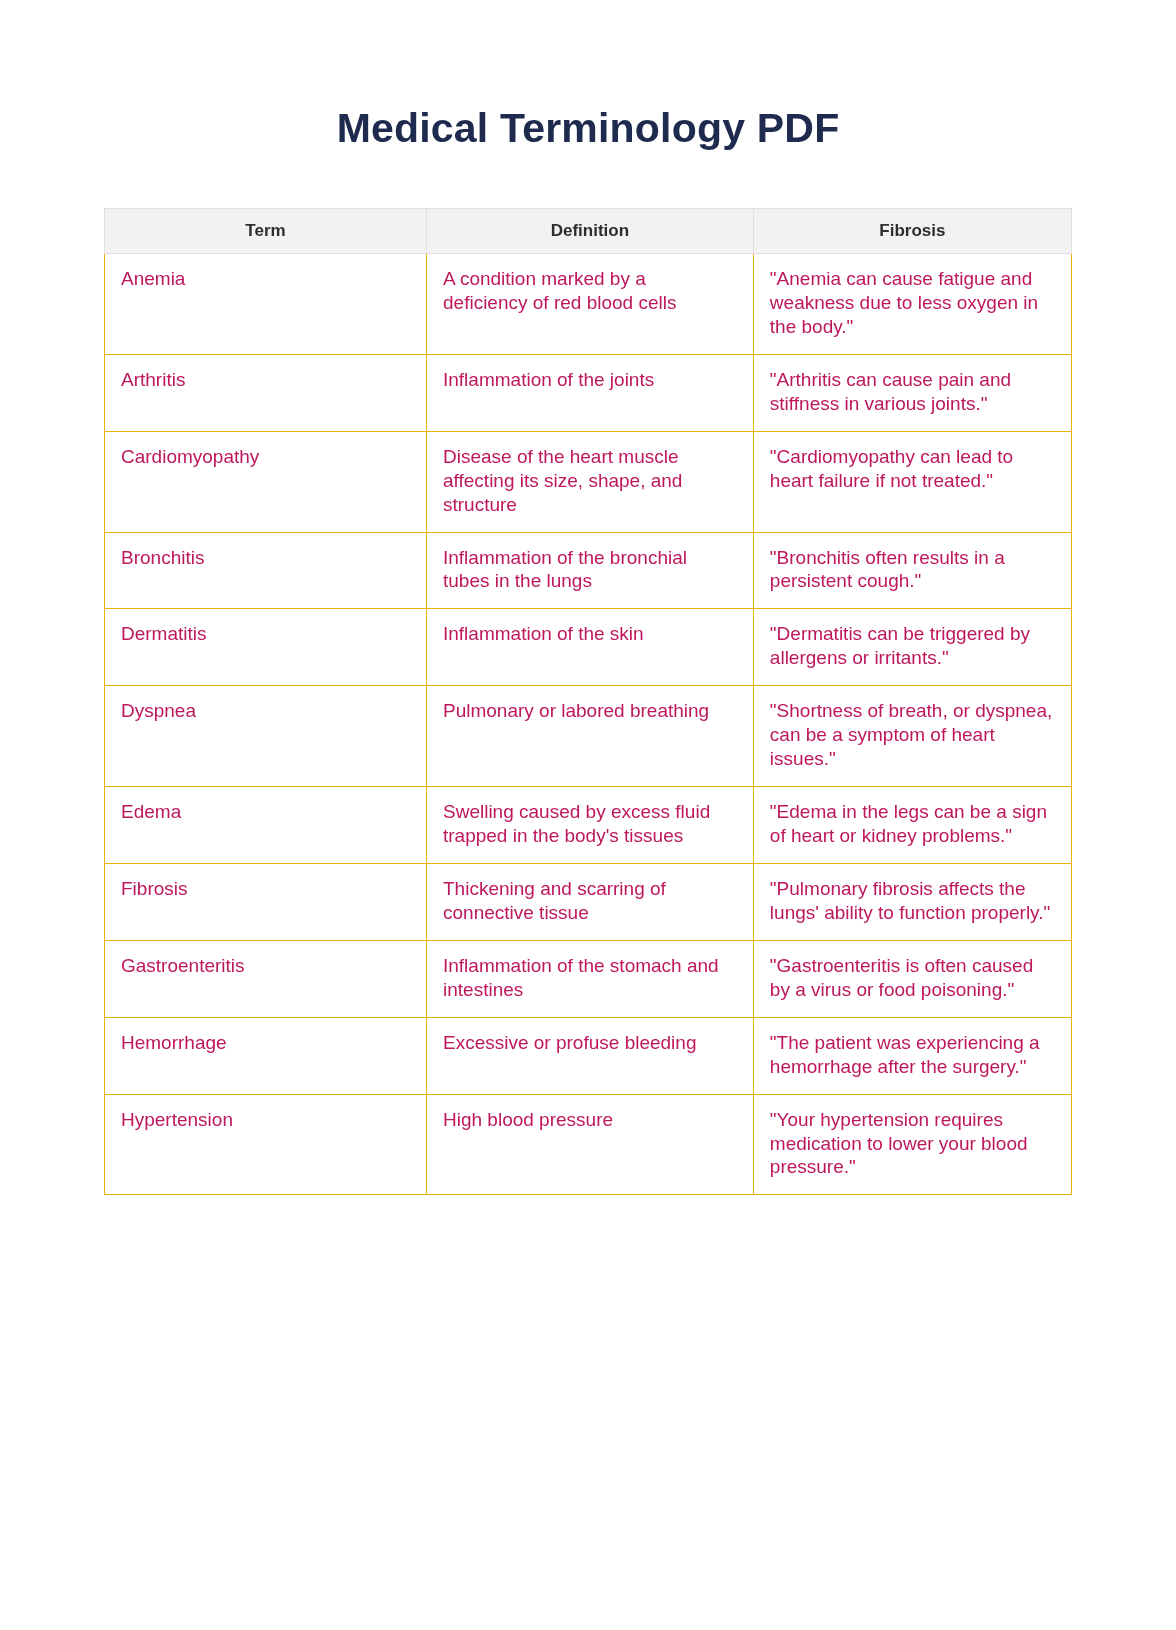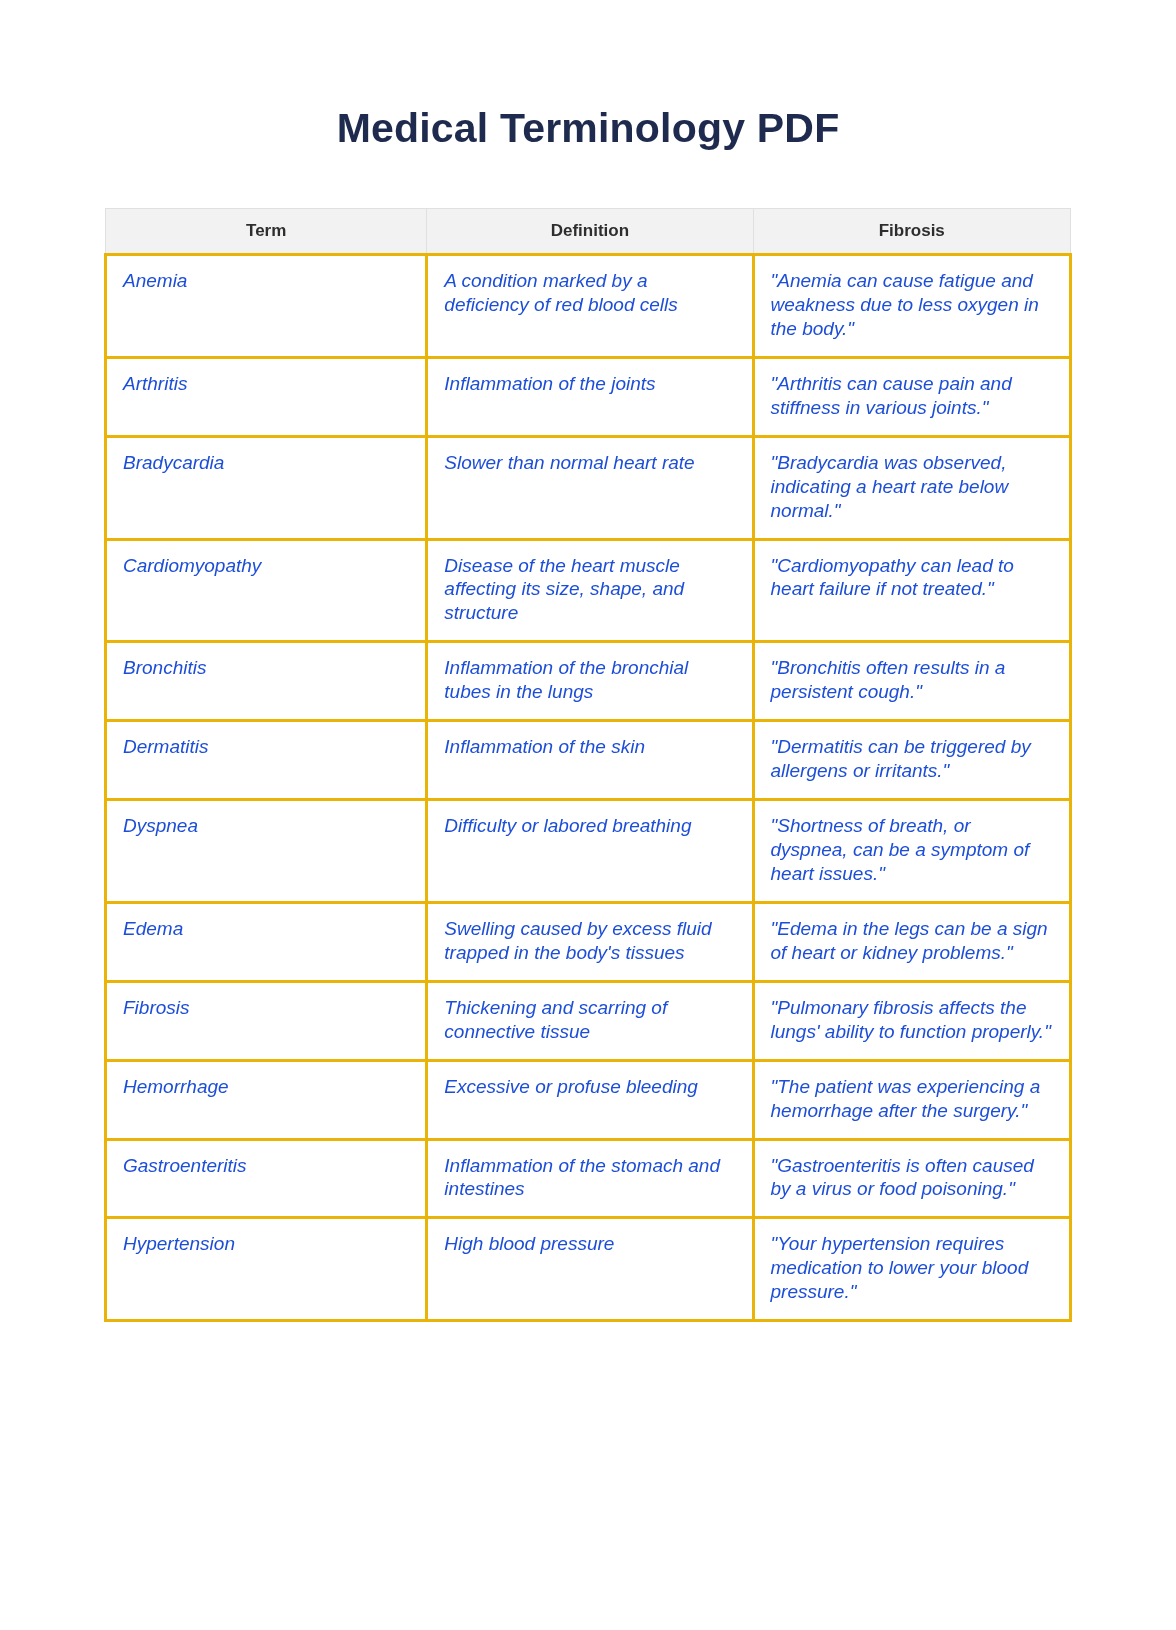--- a/index.html
+++ b/index.html
@@ -36,27 +36,26 @@
   table.term-table th {
     background: #f2f2f2;
     border: 1px solid #e0e0e0;
     padding: 12px 16px;
     font-size: 17px;
     font-weight: 700;
     color: #2e2e2e;
     text-align: center;
   }
   table.term-table td {
-    border: 3px solid #eab308;
+    border: 1px solid #eab308;
     padding: 13px 18px 15px 16px;
     vertical-align: top;
     text-align: left;
     line-height: 1.26;
-    color: #1d4ed8;
-    font-style: italic;
+    color: #be185d;
   }
   table.term-table tr td:first-child { padding-left: 16px; }
 </style>
 </head>
 <body>
 
 <div class="page">
 
   <h1 class="doc-title">Medical Terminology PDF</h1>
 
@@ -78,63 +77,58 @@
         <td>Anemia</td>
         <td>A condition marked by a deficiency of red blood cells</td>
         <td>"Anemia can cause fatigue and weakness due to less oxygen in the body."</td>
       </tr>
       <tr>
         <td>Arthritis</td>
         <td>Inflammation of the joints</td>
         <td>"Arthritis can cause pain and stiffness in various joints."</td>
       </tr>
       <tr>
-        <td>Bradycardia</td>
-        <td>Slower than normal heart rate</td>
-        <td>"Bradycardia was observed, indicating a heart rate below normal."</td>
-      </tr>
-      <tr>
         <td>Cardiomyopathy</td>
         <td>Disease of the heart muscle affecting its size, shape, and structure</td>
         <td>"Cardiomyopathy can lead to heart failure if not treated."</td>
       </tr>
       <tr>
         <td>Bronchitis</td>
         <td>Inflammation of the bronchial tubes in the lungs</td>
         <td>"Bronchitis often results in a persistent cough."</td>
       </tr>
       <tr>
         <td>Dermatitis</td>
         <td>Inflammation of the skin</td>
         <td>"Dermatitis can be triggered by allergens or irritants."</td>
       </tr>
       <tr>
         <td>Dyspnea</td>
-        <td>Difficulty or labored breathing</td>
+        <td>Pulmonary or labored breathing</td>
         <td>"Shortness of breath, or dyspnea, can be a symptom of heart issues."</td>
       </tr>
       <tr>
         <td>Edema</td>
         <td>Swelling caused by excess fluid trapped in the body's tissues</td>
         <td>"Edema in the legs can be a sign of heart or kidney problems."</td>
       </tr>
       <tr>
         <td>Fibrosis</td>
         <td>Thickening and scarring of connective tissue</td>
         <td>"Pulmonary fibrosis affects the lungs' ability to function properly."</td>
       </tr>
       <tr>
+        <td>Gastroenteritis</td>
+        <td>Inflammation of the stomach and intestines</td>
+        <td>"Gastroenteritis is often caused by a virus or food poisoning."</td>
+      </tr>
+      <tr>
         <td>Hemorrhage</td>
         <td>Excessive or profuse bleeding</td>
         <td>"The patient was experiencing a hemorrhage after the surgery."</td>
-      </tr>
-      <tr>
-        <td>Gastroenteritis</td>
-        <td>Inflammation of the stomach and intestines</td>
-        <td>"Gastroenteritis is often caused by a virus or food poisoning."</td>
       </tr>
       <tr>
         <td>Hypertension</td>
         <td>High blood pressure</td>
         <td>"Your hypertension requires medication to lower your blood pressure."</td>
       </tr>
     </tbody>
   </table>
 
 </div>

